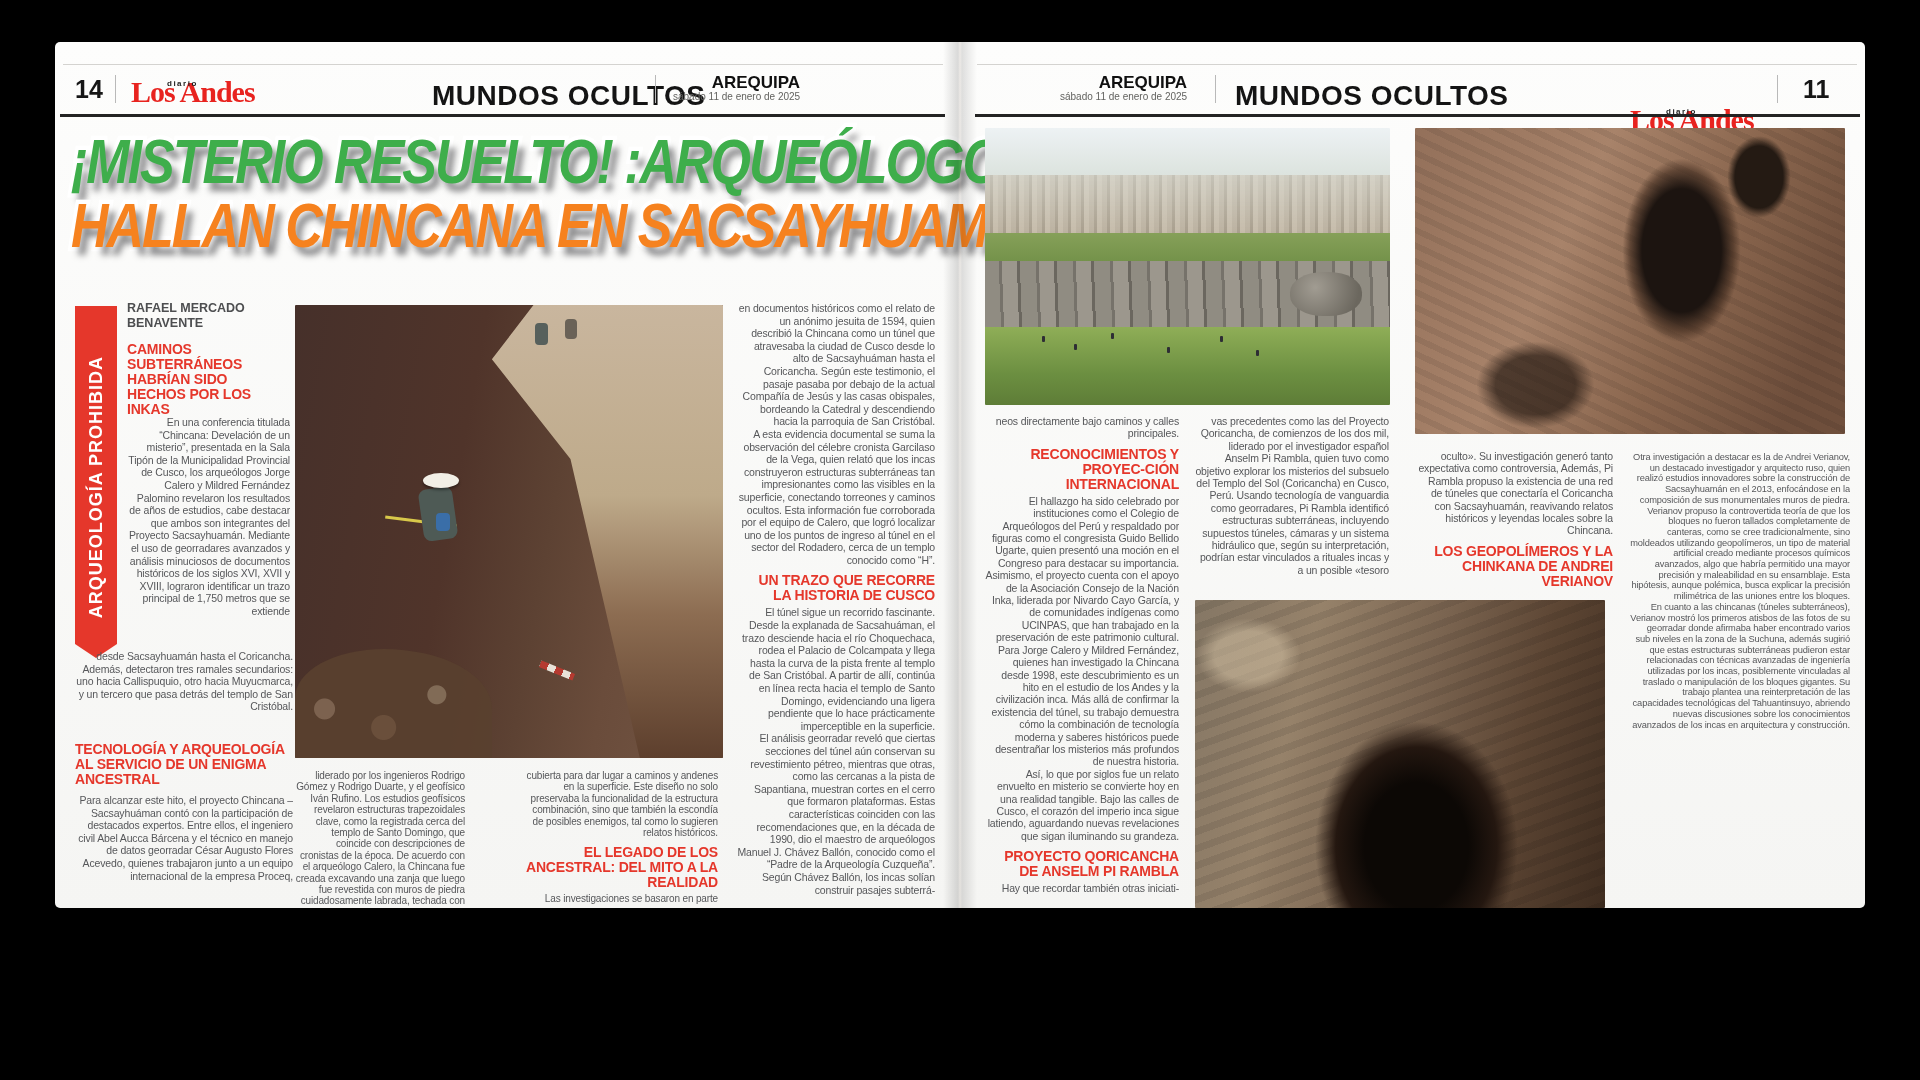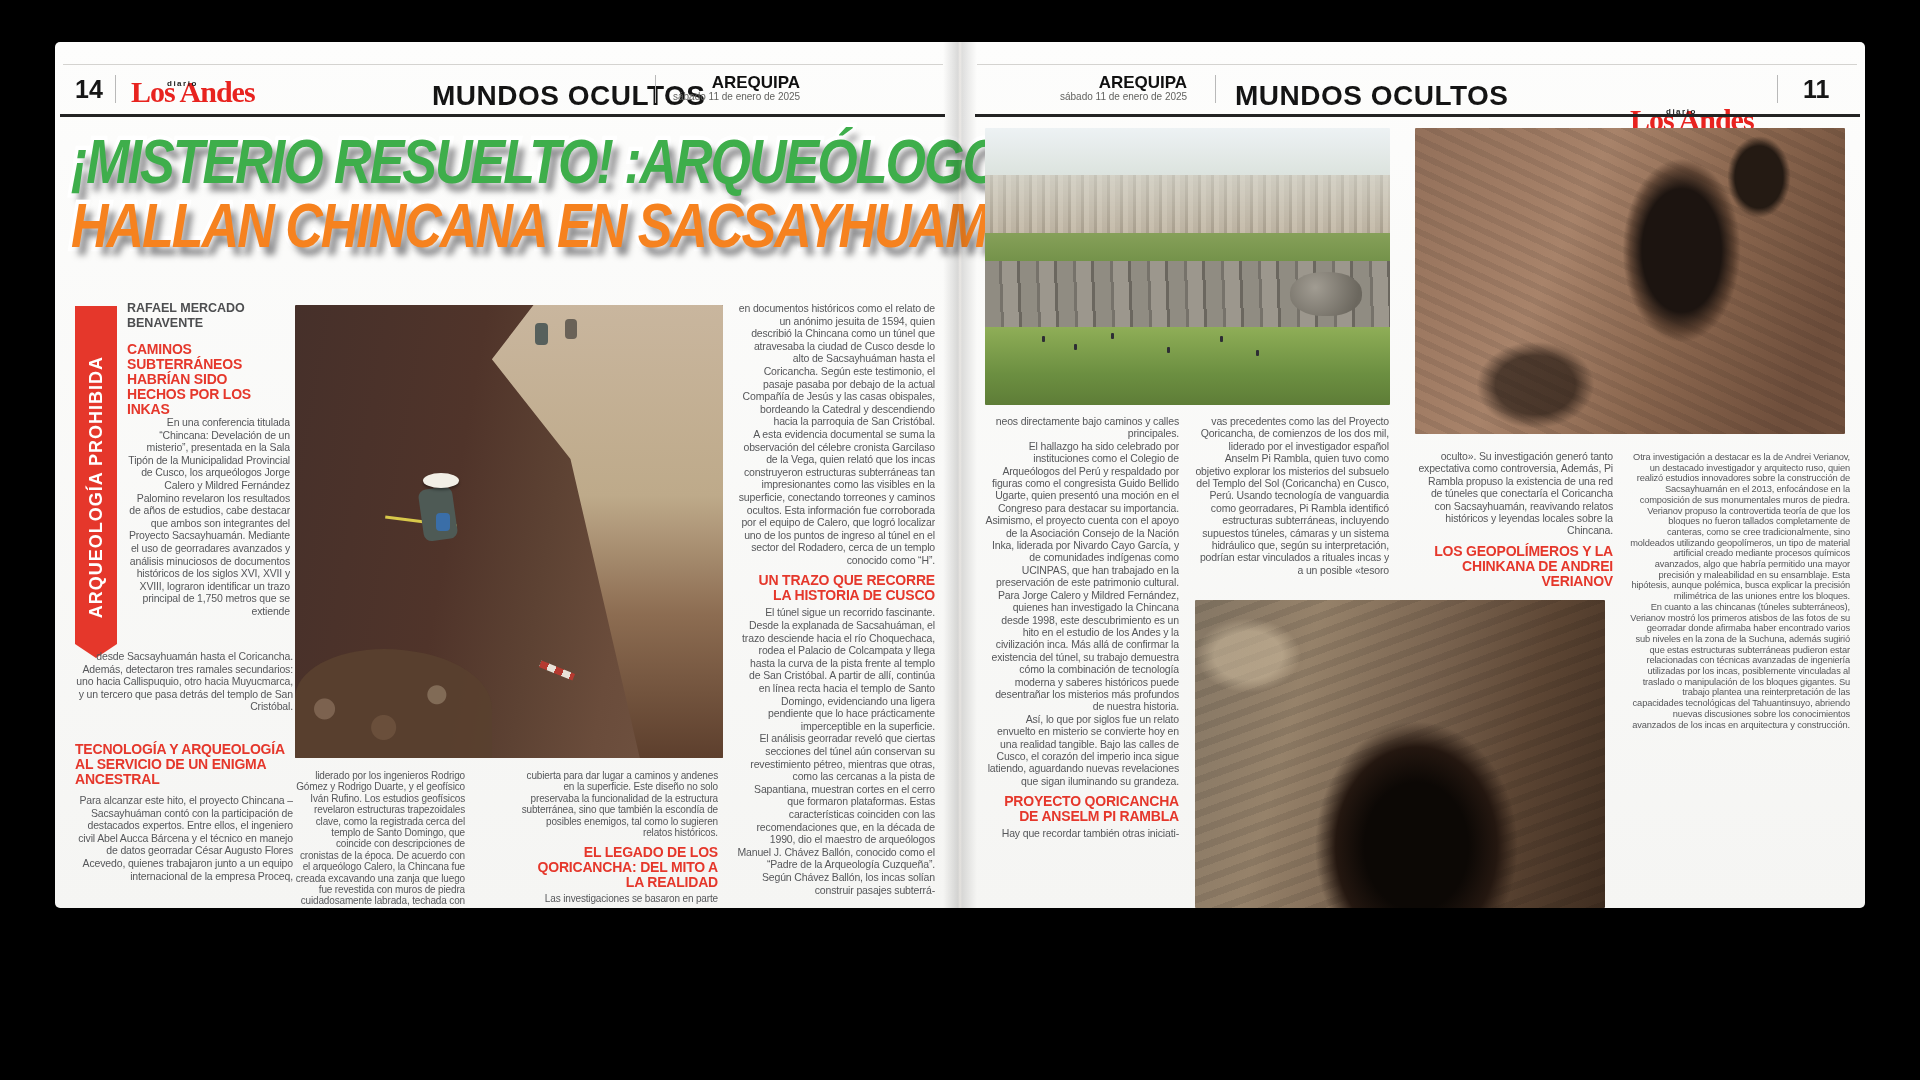--- a/index.html
+++ b/index.html
@@ -141,22 +141,22 @@
       <div class="body1"></div>
       <div class="sleeve"></div>
       <div class="hat"></div>
       <div class="pole"></div>
     </div>
 
     <div class="abs bt bt-b clip" style="left:240px;top:728px;width:170px;height:136px;">
       <p>liderado por los ingenieros Rodrigo Gómez y Rodrigo Duarte, y el geofísico Iván Rufino. Los estudios geofísicos revelaron estructuras trapezoidales clave, como la registrada cerca del templo de Santo Domingo, que coincide con descripciones de cronistas de la época. De acuerdo con el arqueólogo Calero, la Chincana fue creada excavando una zanja que luego fue revestida con muros de piedra cuidadosamente labrada, techada con vigas y, finalmente,</p>
     </div>
     <div class="abs bt bt-b clip" style="left:465px;top:728px;width:198px;height:136px;">
-      <p>cubierta para dar lugar a caminos y andenes en la superficie. Este diseño no solo preservaba la funcionalidad de la estructura subterránea, sino que también la escondía de posibles enemigos, tal como lo sugieren relatos históricos.</p>
-      <div class="rh">EL LEGADO DE LOS QORICANCHA: DEL MITO A LA REALIDAD</div>
+      <p>cubierta para dar lugar a caminos y andenes en la superficie. Este diseño no solo preservaba la funcionalidad de la estructura combinación, sino que también la escondía de posibles enemigos, tal como lo sugieren relatos históricos.</p>
+      <div class="rh">EL LEGADO DE LOS ANCESTRAL: DEL MITO A LA REALIDAD</div>
       <p>Las investigaciones se basaron en parte</p>
     </div>
 
     <div class="abs bt bt-a clip" style="left:682px;top:260px;width:198px;height:604px;">
       <p>en documentos históricos como el relato de un anónimo jesuita de 1594, quien describió la Chincana como un túnel que atravesaba la ciudad de Cusco desde lo alto de Sacsayhuáman hasta el Coricancha. Según este testimonio, el pasaje pasaba por debajo de la actual Compañía de Jesús y las casas obispales, bordeando la Catedral y descendiendo hacia la parroquia de San Cristóbal.</p>
       <p>A esta evidencia documental se suma la observación del célebre cronista Garcilaso de la Vega, quien relató que los incas construyeron estructuras subterráneas tan impresionantes como las visibles en la superficie, conectando torreones y caminos ocultos. Esta información fue corroborada por el equipo de Calero, que logró localizar uno de los puntos de ingreso al túnel en el sector del Rodadero, cerca de un templo conocido como “H”.</p>
       <div class="rh">UN TRAZO QUE RECORRE LA HISTORIA DE CUSCO</div>
       <p>El túnel sigue un recorrido fascinante. Desde la explanada de Sacsahuáman, el trazo desciende hacia el río Choquechaca, rodea el Palacio de Colcampata y llega hasta la curva de la pista frente al templo de San Cristóbal. A partir de allí, continúa en línea recta hacia el templo de Santo Domingo, evidenciando una ligera pendiente que lo hace prácticamente imperceptible en la superficie.</p>
       <p>El análisis georradar reveló que ciertas secciones del túnel aún conservan su revestimiento pétreo, mientras que otras, como las cercanas a la pista de Sapantiana, muestran cortes en el cerro que formaron plataformas. Estas características coinciden con las recomendaciones que, en la década de 1990, dio el maestro de arqueólogos Manuel J. Chávez Ballón, conocido como el “Padre de la Arqueología Cuzqueña”. Según Chávez Ballón, los incas solían construir pasajes subterrá-</p>
     </div>
@@ -190,20 +190,21 @@
       <div class="pp" style="left:22%;top:78%;"></div>
       <div class="pp" style="left:31%;top:74%;"></div>
       <div class="pp" style="left:45%;top:79%;"></div>
       <div class="pp" style="left:58%;top:75%;"></div>
       <div class="pp" style="left:67%;top:80%;"></div>
     </div>
     <div class="photo caveniche" style="left:1360px;top:86px;width:430px;height:306px;"></div>
 
     <div class="abs bt bt-c clip" style="left:930px;top:373px;width:194px;height:494px;">
       <p>neos directamente bajo caminos y calles principales.</p>
+      <div class="rh">RECONOCIMIENTOS Y PROYEC-CIÓN INTERNACIONAL</div>
       <p>El hallazgo ha sido celebrado por instituciones como el Colegio de Arqueólogos del Perú y respaldado por figuras como el congresista Guido Bellido Ugarte, quien presentó una moción en el Congreso para destacar su importancia. Asimismo, el proyecto cuenta con el apoyo de la Asociación Consejo de la Nación Inka, liderada por Nivardo Cayo García, y de comunidades indígenas como UCINPAS, que han trabajado en la preservación de este patrimonio cultural.</p>
       <p>Para Jorge Calero y Mildred Fernández, quienes han investigado la Chincana desde 1998, este descubrimiento es un hito en el estudio de los Andes y la civilización inca. Más allá de confirmar la existencia del túnel, su trabajo demuestra cómo la combinación de tecnología moderna y saberes históricos puede desentrañar los misterios más profundos de nuestra historia.</p>
       <p>Así, lo que por siglos fue un relato envuelto en misterio se convierte hoy en una realidad tangible. Bajo las calles de Cusco, el corazón del imperio inca sigue latiendo, aguardando nuevas revelaciones que sigan iluminando su grandeza.</p>
       <div class="rh">PROYECTO QORICANCHA DE ANSELM PI RAMBLA</div>
       <p>Hay que recordar también otras iniciati-</p>
     </div>
 
     <div class="abs bt bt-c clip" style="left:1140px;top:373px;width:194px;height:180px;">
       <p>vas precedentes como las del Proyecto Qoricancha, de comienzos de los dos mil, liderado por el investigador español Anselm Pi Rambla, quien tuvo como objetivo explorar los misterios del subsuelo del Templo del Sol (Coricancha) en Cusco, Perú. Usando tecnología de vanguardia como georradares, Pi Rambla identificó estructuras subterráneas, incluyendo supuestos túneles, cámaras y un sistema hidráulico que, según su interpretación, podrían estar vinculados a rituales incas y a un posible «tesoro</p>
     </div>

